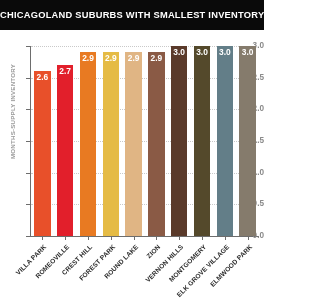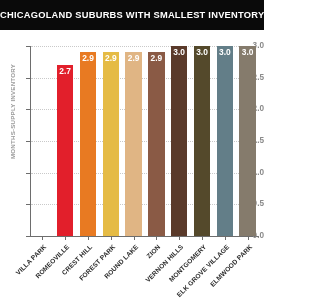--- a/index.html
+++ b/index.html
@@ -174,20 +174,23 @@
       <div class="ytick-mark" style="top: 46px;"></div>
       <div class="ytick-label" style="top: 42px;">3.0</div>
     </div>
   <div id="plot-area">
       <div class="gridline" style="top: 158.333px;"></div>
       <div class="gridline" style="top: 126.667px;"></div>
       <div class="gridline" style="top: 95px;"></div>
       <div class="gridline" style="top: 63.3333px;"></div>
       <div class="gridline" style="top: 31.6667px;"></div>
       <div class="gridline" style="top: 0px;"></div>
+      <div class="bar" style="left: 3.15px; width: 16.5px; height: 164.667px; background: rgb(232, 80, 42);">
+        <span class="bar-value">2.6</span>
+      </div>
       <div class="bar" style="left: 25.95px; width: 16.5px; height: 171px; background: rgb(226, 31, 43);">
         <span class="bar-value">2.7</span>
       </div>
       <div class="bar" style="left: 48.75px; width: 16.5px; height: 183.667px; background: rgb(232, 122, 34);">
         <span class="bar-value">2.9</span>
       </div>
       <div class="bar" style="left: 71.55px; width: 16.5px; height: 183.667px; background: rgb(229, 187, 69);">
         <span class="bar-value">2.9</span>
       </div>
       <div class="bar" style="left: 94.35px; width: 16.5px; height: 183.667px; background: rgb(224, 181, 132);">

